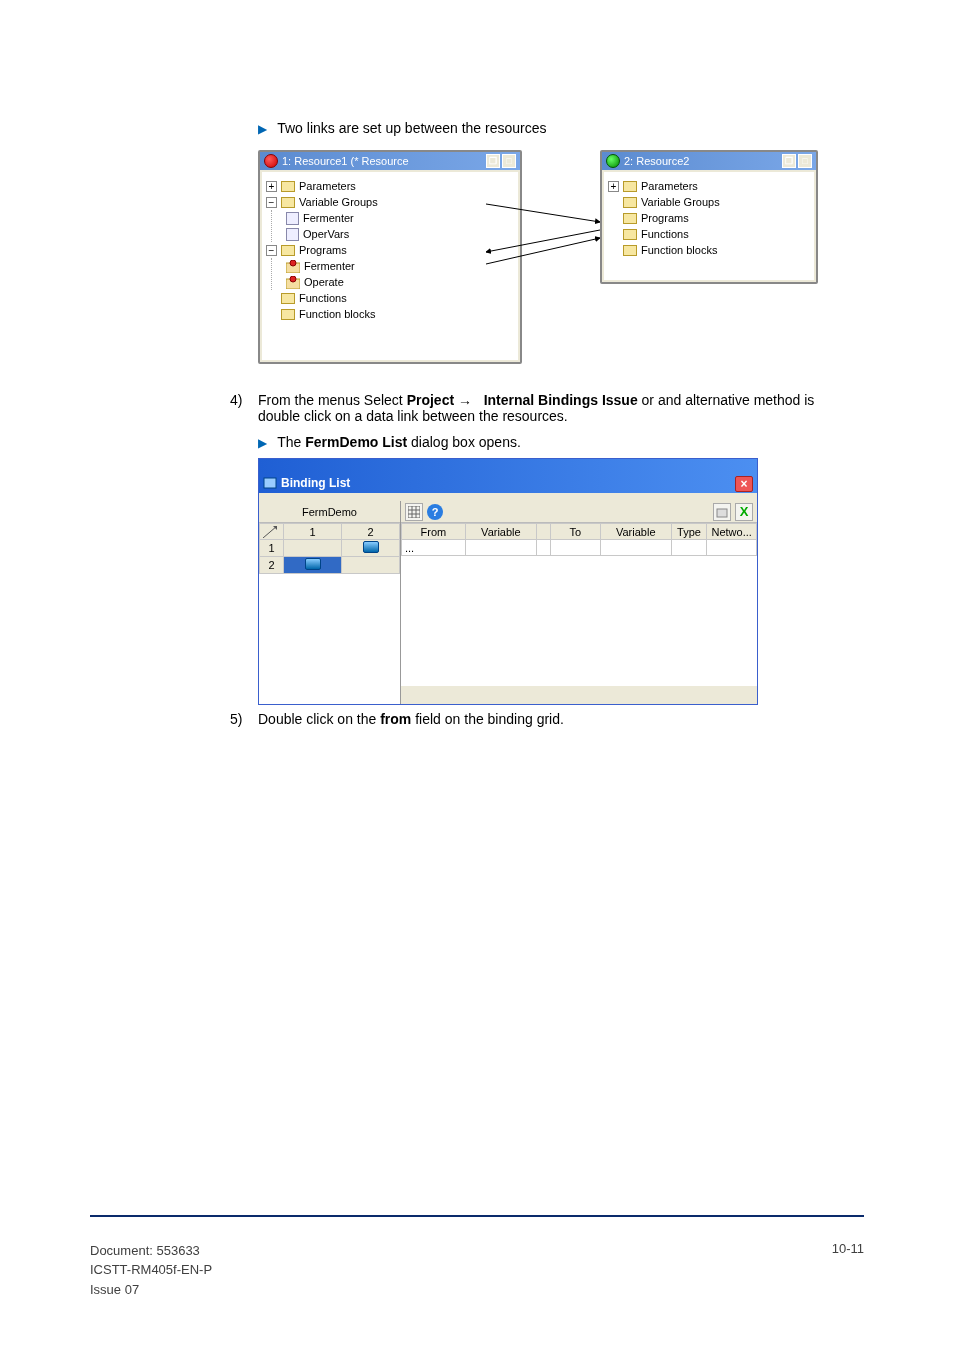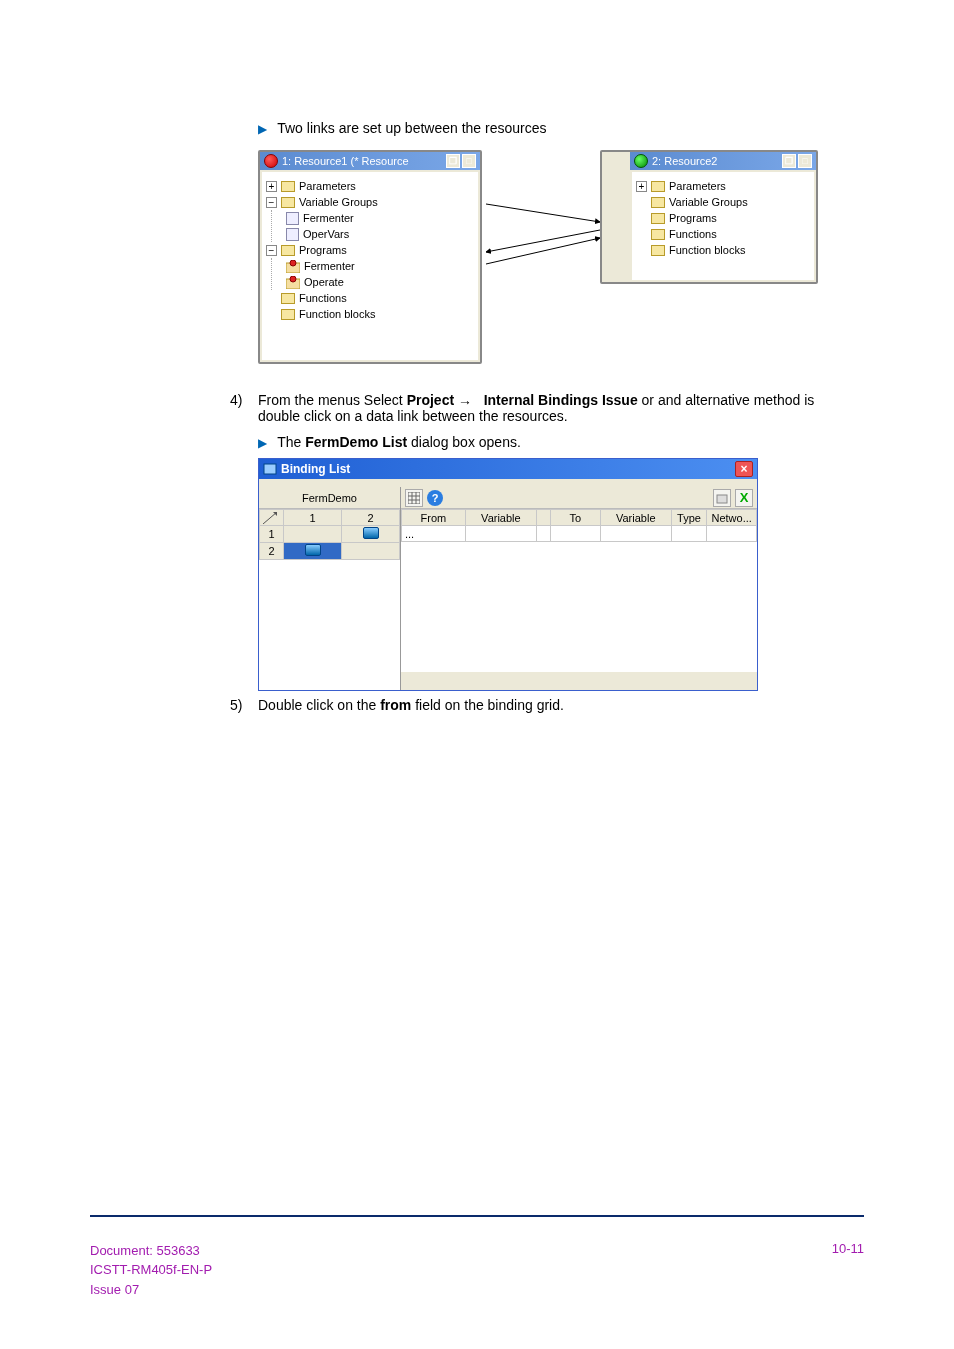--- a/index.html
+++ b/index.html
@@ -58,22 +58,22 @@
     position: relative;
     width: 560px;
     height: 220px;
   }
   .win {
     position: absolute;
     background: #ece9d8;
     border: 2px solid #888;
     border-radius: 2px;
   }
-  .win-left { left: 0; top: 0; width: 224px; height: 214px; }
-  .win-right { left: 342px; top: 0; width: 218px; height: 134px; padding-left: 28px; }
+  .win-left { left: 0; top: 0; width: 264px; height: 214px; }
+  .win-right { left: 342px; top: 0; width: 218px; height: 134px; }
   .titlebar {
     background: linear-gradient(90deg, #5b8bd0, #7aa7e8);
     color: #fff;
     font-size: 11px;
     padding: 2px 4px;
     display: flex;
     align-items: center;
     justify-content: space-between;
     height: 18px;
   }
@@ -140,25 +140,25 @@
   .dlg {
     border: 1px solid #3a5fcd;
     background: #ece9d8;
     width: 500px;
   }
   .dlg-title {
     background: linear-gradient(90deg, #1f5fd4, #4c8ff1);
     color: #fff;
     font-size: 12px;
     font-weight: bold;
-    padding: 10px 4px;
+    padding: 17px 4px;
     display: flex;
-    align-items: center;
+    align-items: flex-start;
     justify-content: space-between;
-    height: 20px;
+    height: 28px;
   }
   .dlg-close {
     width: 18px; height: 16px; background: #e55;
     border: 1px solid #a22; color: #fff;
     display: flex; align-items: center; justify-content: center;
     font-size: 12px; font-weight: bold;
     border-radius: 2px;
   }
   .dlg-body { display: flex; padding: 0; margin-top: 8px; }
   .dlg-left {
@@ -217,21 +217,21 @@
     left: 90px; right: 90px;
     bottom: 50px;
   }
   .footer-line {
     border-top: 2px solid #0a2a6b;
     margin-bottom: 24px;
   }
   .footer-row {
     display: flex; justify-content: space-between;
     font-size: 13px;
-    color: #a21caf;
+    color: #404040;
   }
   .footer-left { line-height: 1.5; }
 </style>
 </head>
 <body>
 
 <div class="page">
   <div class="content">
 
     <div class="bullet-row" style="margin-left:28px;">

